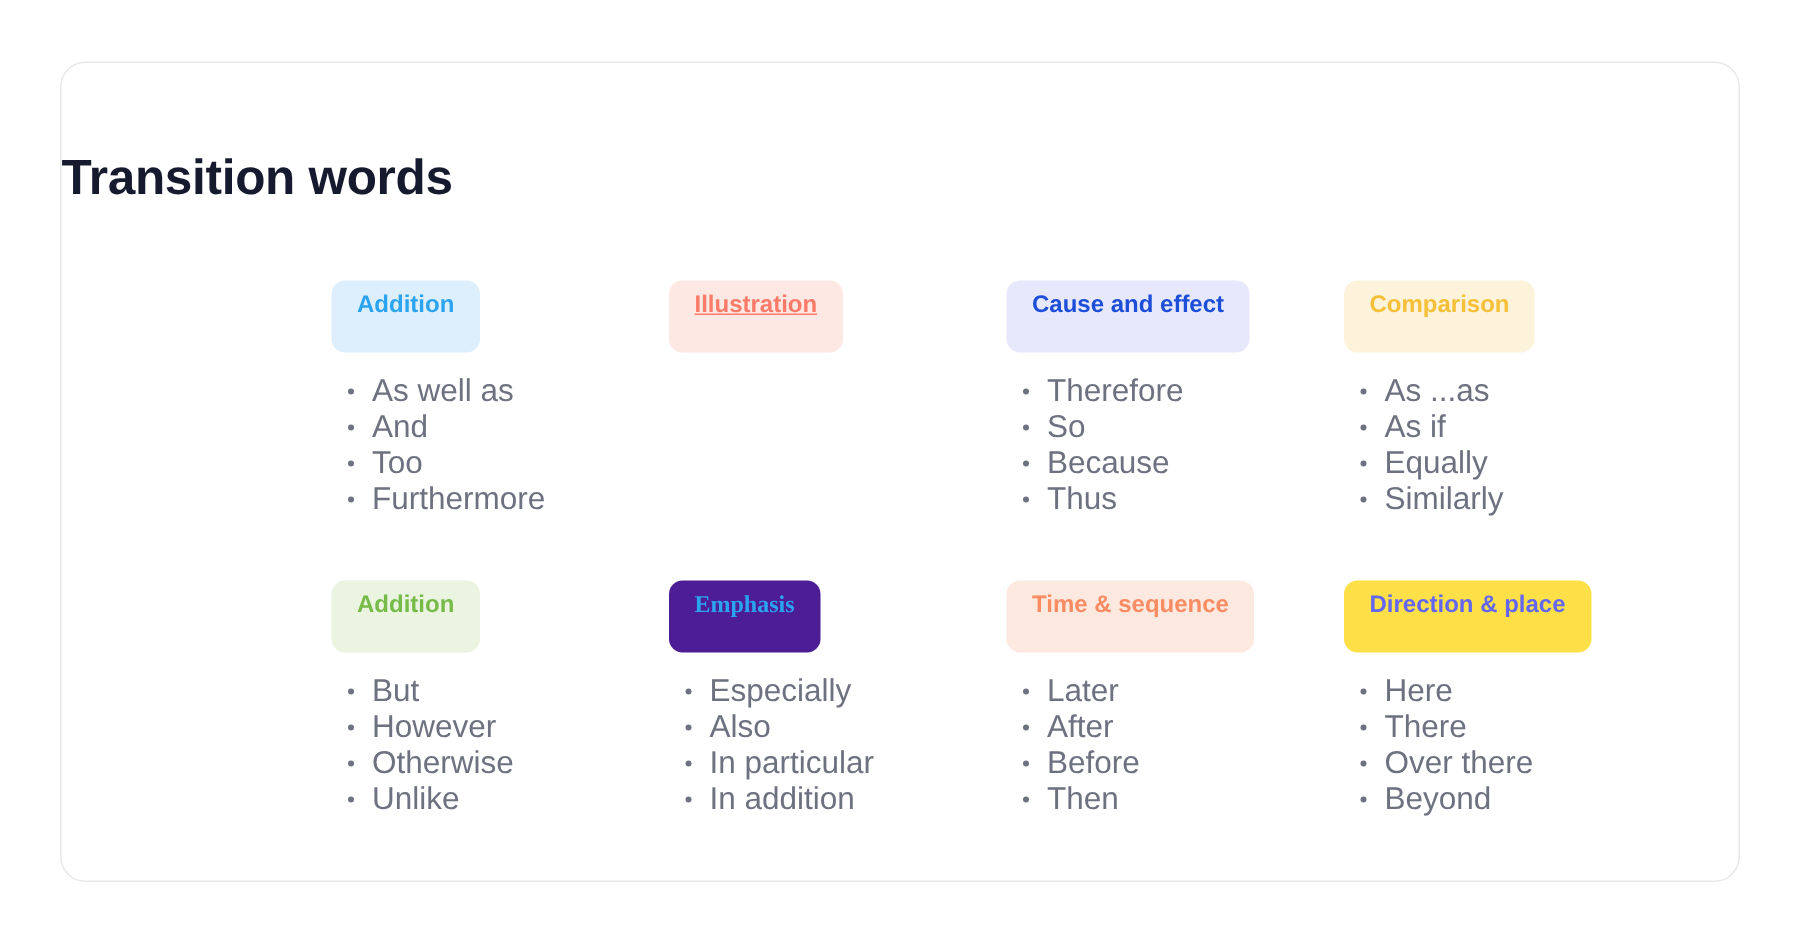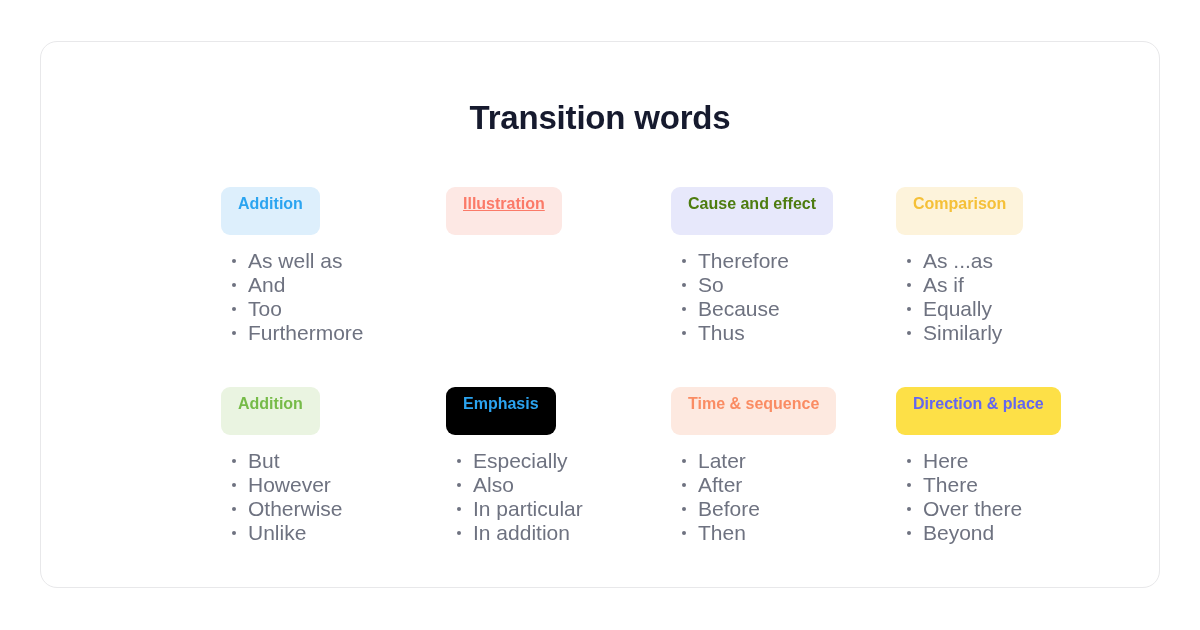--- a/index.html
+++ b/index.html
@@ -27,21 +27,20 @@
     left: 40px;
     top: 41px;
     width: 1120px;
     height: 547px;
     box-sizing: border-box;
     background: #ffffff;
     border: 1px solid #e8e8ea;
     border-radius: 17px;
   }
   .card-title {
-    text-align: center;
     font-size: 33px;
     font-weight: bold;
     color: #161a2e;
     letter-spacing: -0.2px;
     margin: 0;
     padding-top: 56px;
     line-height: 1.2;
   }
   .grid {
     position: absolute;
@@ -96,39 +95,39 @@
   <div class="card">
     <h1 class="card-title">Transition words</h1>
     <div class="grid">
         <div class="cat"><span class="pill" style="background: rgb(221, 239, 252); color: rgb(43, 164, 240);">Addition</span><ul class="word-list">
             <li><span class="bullet"></span><span>As well as</span></li>
             <li><span class="bullet"></span><span>And</span></li>
             <li><span class="bullet"></span><span>Too</span></li>
             <li><span class="bullet"></span><span>Furthermore</span></li>
           </ul></div>
         <div class="cat"><span class="pill" style="background: rgb(253, 232, 228); color: rgb(251, 122, 104); text-decoration: underline;">Illustration</span></div>
-        <div class="cat"><span class="pill" style="background: rgb(231, 232, 251); color: #4d7c0f;">Cause and effect</span><ul class="word-list">
+        <div class="cat"><span class="pill" style="background: rgb(231, 232, 251); color: #1d4ed8;">Cause and effect</span><ul class="word-list">
             <li><span class="bullet"></span><span>Therefore</span></li>
             <li><span class="bullet"></span><span>So</span></li>
             <li><span class="bullet"></span><span>Because</span></li>
             <li><span class="bullet"></span><span>Thus</span></li>
           </ul></div>
         <div class="cat"><span class="pill" style="background: rgb(253, 243, 219); color: rgb(245, 192, 56);">Comparison</span><ul class="word-list">
             <li><span class="bullet"></span><span>As ...as</span></li>
             <li><span class="bullet"></span><span>As if</span></li>
             <li><span class="bullet"></span><span>Equally</span></li>
             <li><span class="bullet"></span><span>Similarly</span></li>
           </ul></div>
         <div class="cat"><span class="pill" style="background: rgb(234, 244, 225); color: rgb(118, 187, 72);">Addition</span><ul class="word-list">
             <li><span class="bullet"></span><span>But</span></li>
             <li><span class="bullet"></span><span>However</span></li>
             <li><span class="bullet"></span><span>Otherwise</span></li>
             <li><span class="bullet"></span><span>Unlike</span></li>
           </ul></div>
-        <div class="cat"><span class="pill" style="background: #000000; color: rgb(43, 164, 240);">Emphasis</span><ul class="word-list">
+        <div class="cat"><span class="pill" style="background: #4c1d95; color: rgb(43, 164, 240); font-family: Liberation Serif, serif;">Emphasis</span><ul class="word-list">
             <li><span class="bullet"></span><span>Especially</span></li>
             <li><span class="bullet"></span><span>Also</span></li>
             <li><span class="bullet"></span><span>In particular</span></li>
             <li><span class="bullet"></span><span>In addition</span></li>
           </ul></div>
         <div class="cat"><span class="pill" style="background: rgb(253, 233, 224); color: rgb(250, 140, 99); text-align: right;">Time &amp; sequence</span><ul class="word-list">
             <li><span class="bullet"></span><span>Later</span></li>
             <li><span class="bullet"></span><span>After</span></li>
             <li><span class="bullet"></span><span>Before</span></li>
             <li><span class="bullet"></span><span>Then</span></li>

